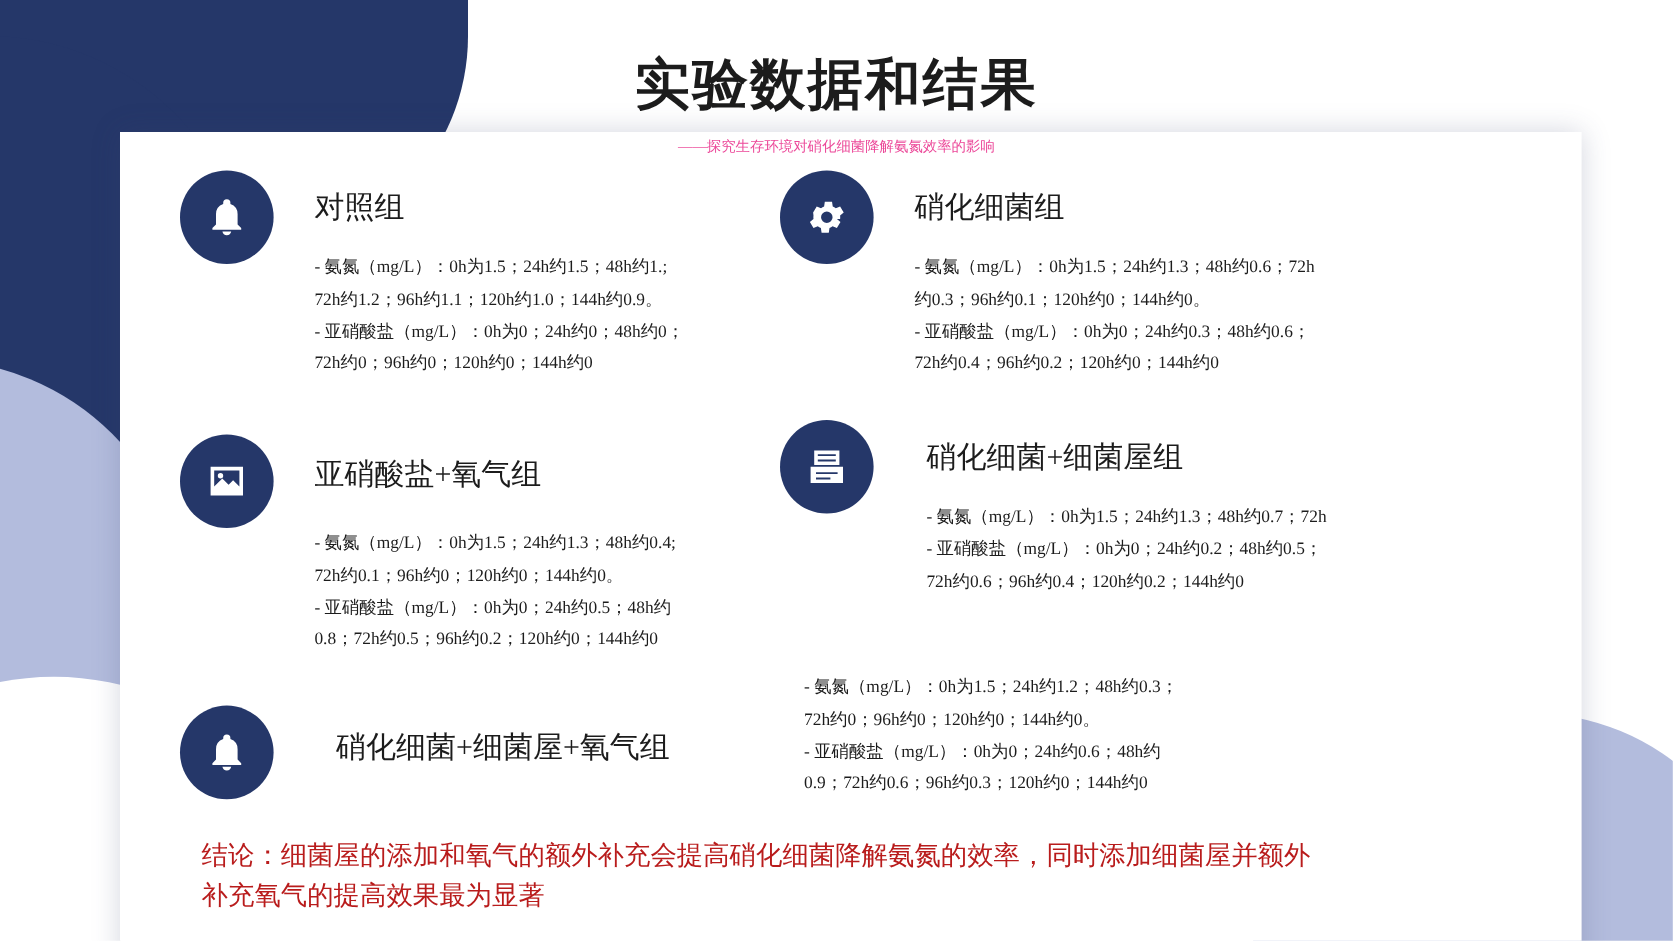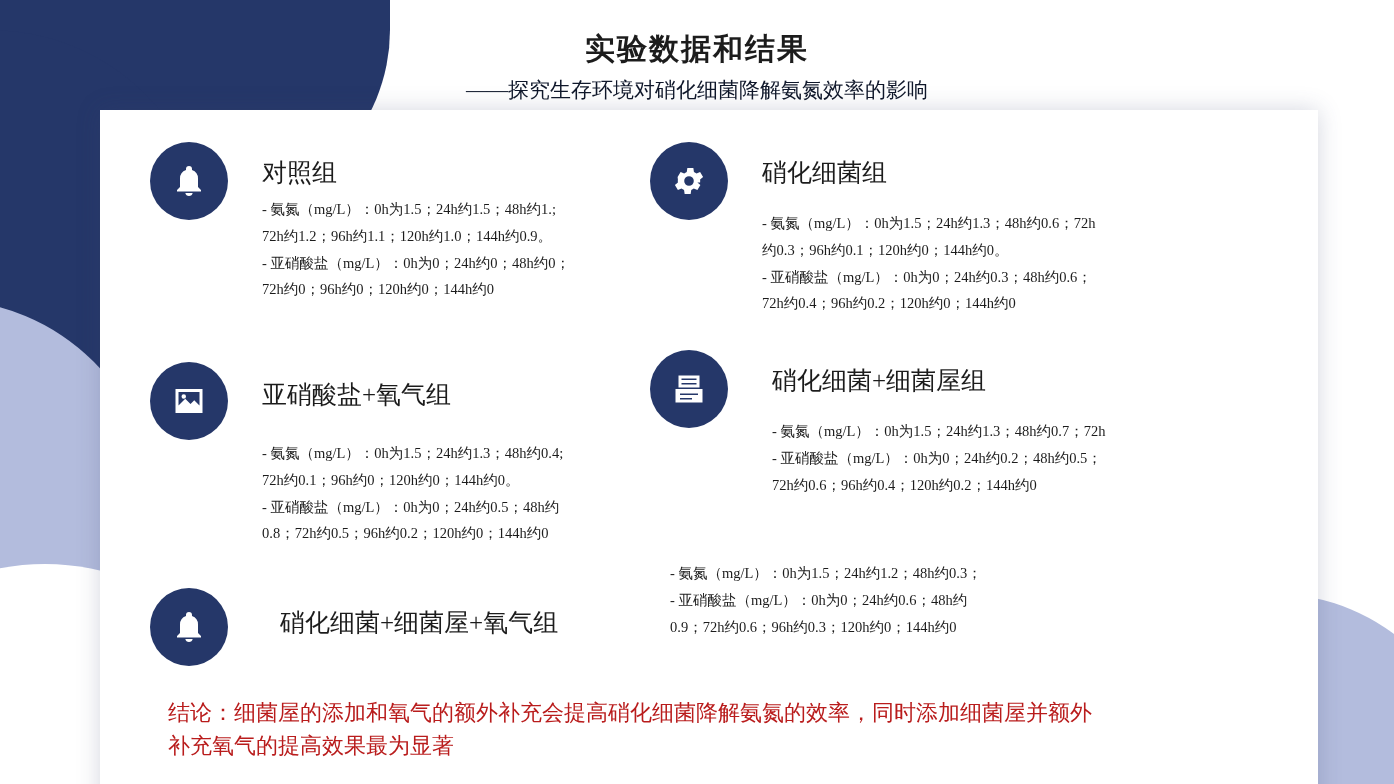--- a/index.html
+++ b/index.html
@@ -81,32 +81,32 @@
   
   .header {
     position: absolute;
     left: 0;
     top: 0;
     width: 1394px;
     text-align: center;
     z-index: 5;
   }
   .title {
-    margin: 1px;
+    margin: 12px;
     padding-top: 28px;
-    font-size: 30px;
+    font-size: 46px;
     font-weight: 700;
     color: #1c1c1c;
     letter-spacing: 2px;
     font-family: "Liberation Sans", sans-serif;
   }
   .subtitle {
     margin: 6px 0 0 0;
-    font-size: 21px;
-    color: #0f172a;
+    font-size: 12px;
+    color: #ec4899;
     font-family: "Liberation Serif", serif;
   }
 
   
   .content {
     position: absolute;
     left: 100px;
     top: 110px;
     width: 1218px;
     height: 674px;
@@ -154,21 +154,21 @@
     font-size: 22px;
     line-height: 1.5;
     color: #b91c1c;
     font-family: Liberation Serif, serif;
   }
 
   
   #b1 { left: 50px;  top: 32px;  width: 560px; }
   #b1 .icon-circle { left: 0; top: 0; }
   #b1 .block-heading { position: absolute; left: 112px; top: 14px; }
-  #b1 .block-body { position: absolute; left: 112px; top: 54px; width: 440px; }
+  #b1 .block-body { position: absolute; left: 112px; top: 68px; width: 440px; }
 
   #b2 { left: 50px;  top: 252px; width: 560px; }
   #b2 .icon-circle { left: 0; top: 0; }
   #b2 .block-heading { position: absolute; left: 112px; top: 16px; }
   #b2 .block-body { position: absolute; left: 112px; top: 78px; width: 440px; }
 
   #b3 { left: 50px;  top: 478px; width: 570px; }
   #b3 .icon-circle { left: 0; top: 0; }
   #b3 .block-heading { position: absolute; left: 112px; top: 18px; margin-left: 18px; }
 
@@ -269,20 +269,21 @@
     <div class="block-body">
       <span class="line">- 氨氮（mg/L）：0h为1.5；24h约1.3；48h约0.7；72h</span>
       <span class="line">- 亚硝酸盐（mg/L）：0h为0；24h约0.2；48h约0.5；</span>
       <span class="line">72h约0.6；96h约0.4；120h约0.2；144h约0</span>
     </div>
   </div>
 
   <div class="block" id="b6">
     <div class="block-body">
       <span class="line">- 氨氮（mg/L）：0h为1.5；24h约1.2；48h约0.3；</span>
+      <span class="line">72h约0；96h约0；120h约0；144h约0。</span>
       <span class="line">- 亚硝酸盐（mg/L）：0h为0；24h约0.6；48h约</span>
       <span class="line">0.9；72h约0.6；96h约0.3；120h约0；144h约0</span>
     </div>
   </div>
 
   <div class="conclusion">结论：细菌屋的添加和氧气的额外补充会提高硝化细菌降解氨氮的效率，同时添加细菌屋并额外补充氧气的提高效果最为显著</div>
 
 </div>
 
 </body></html>

